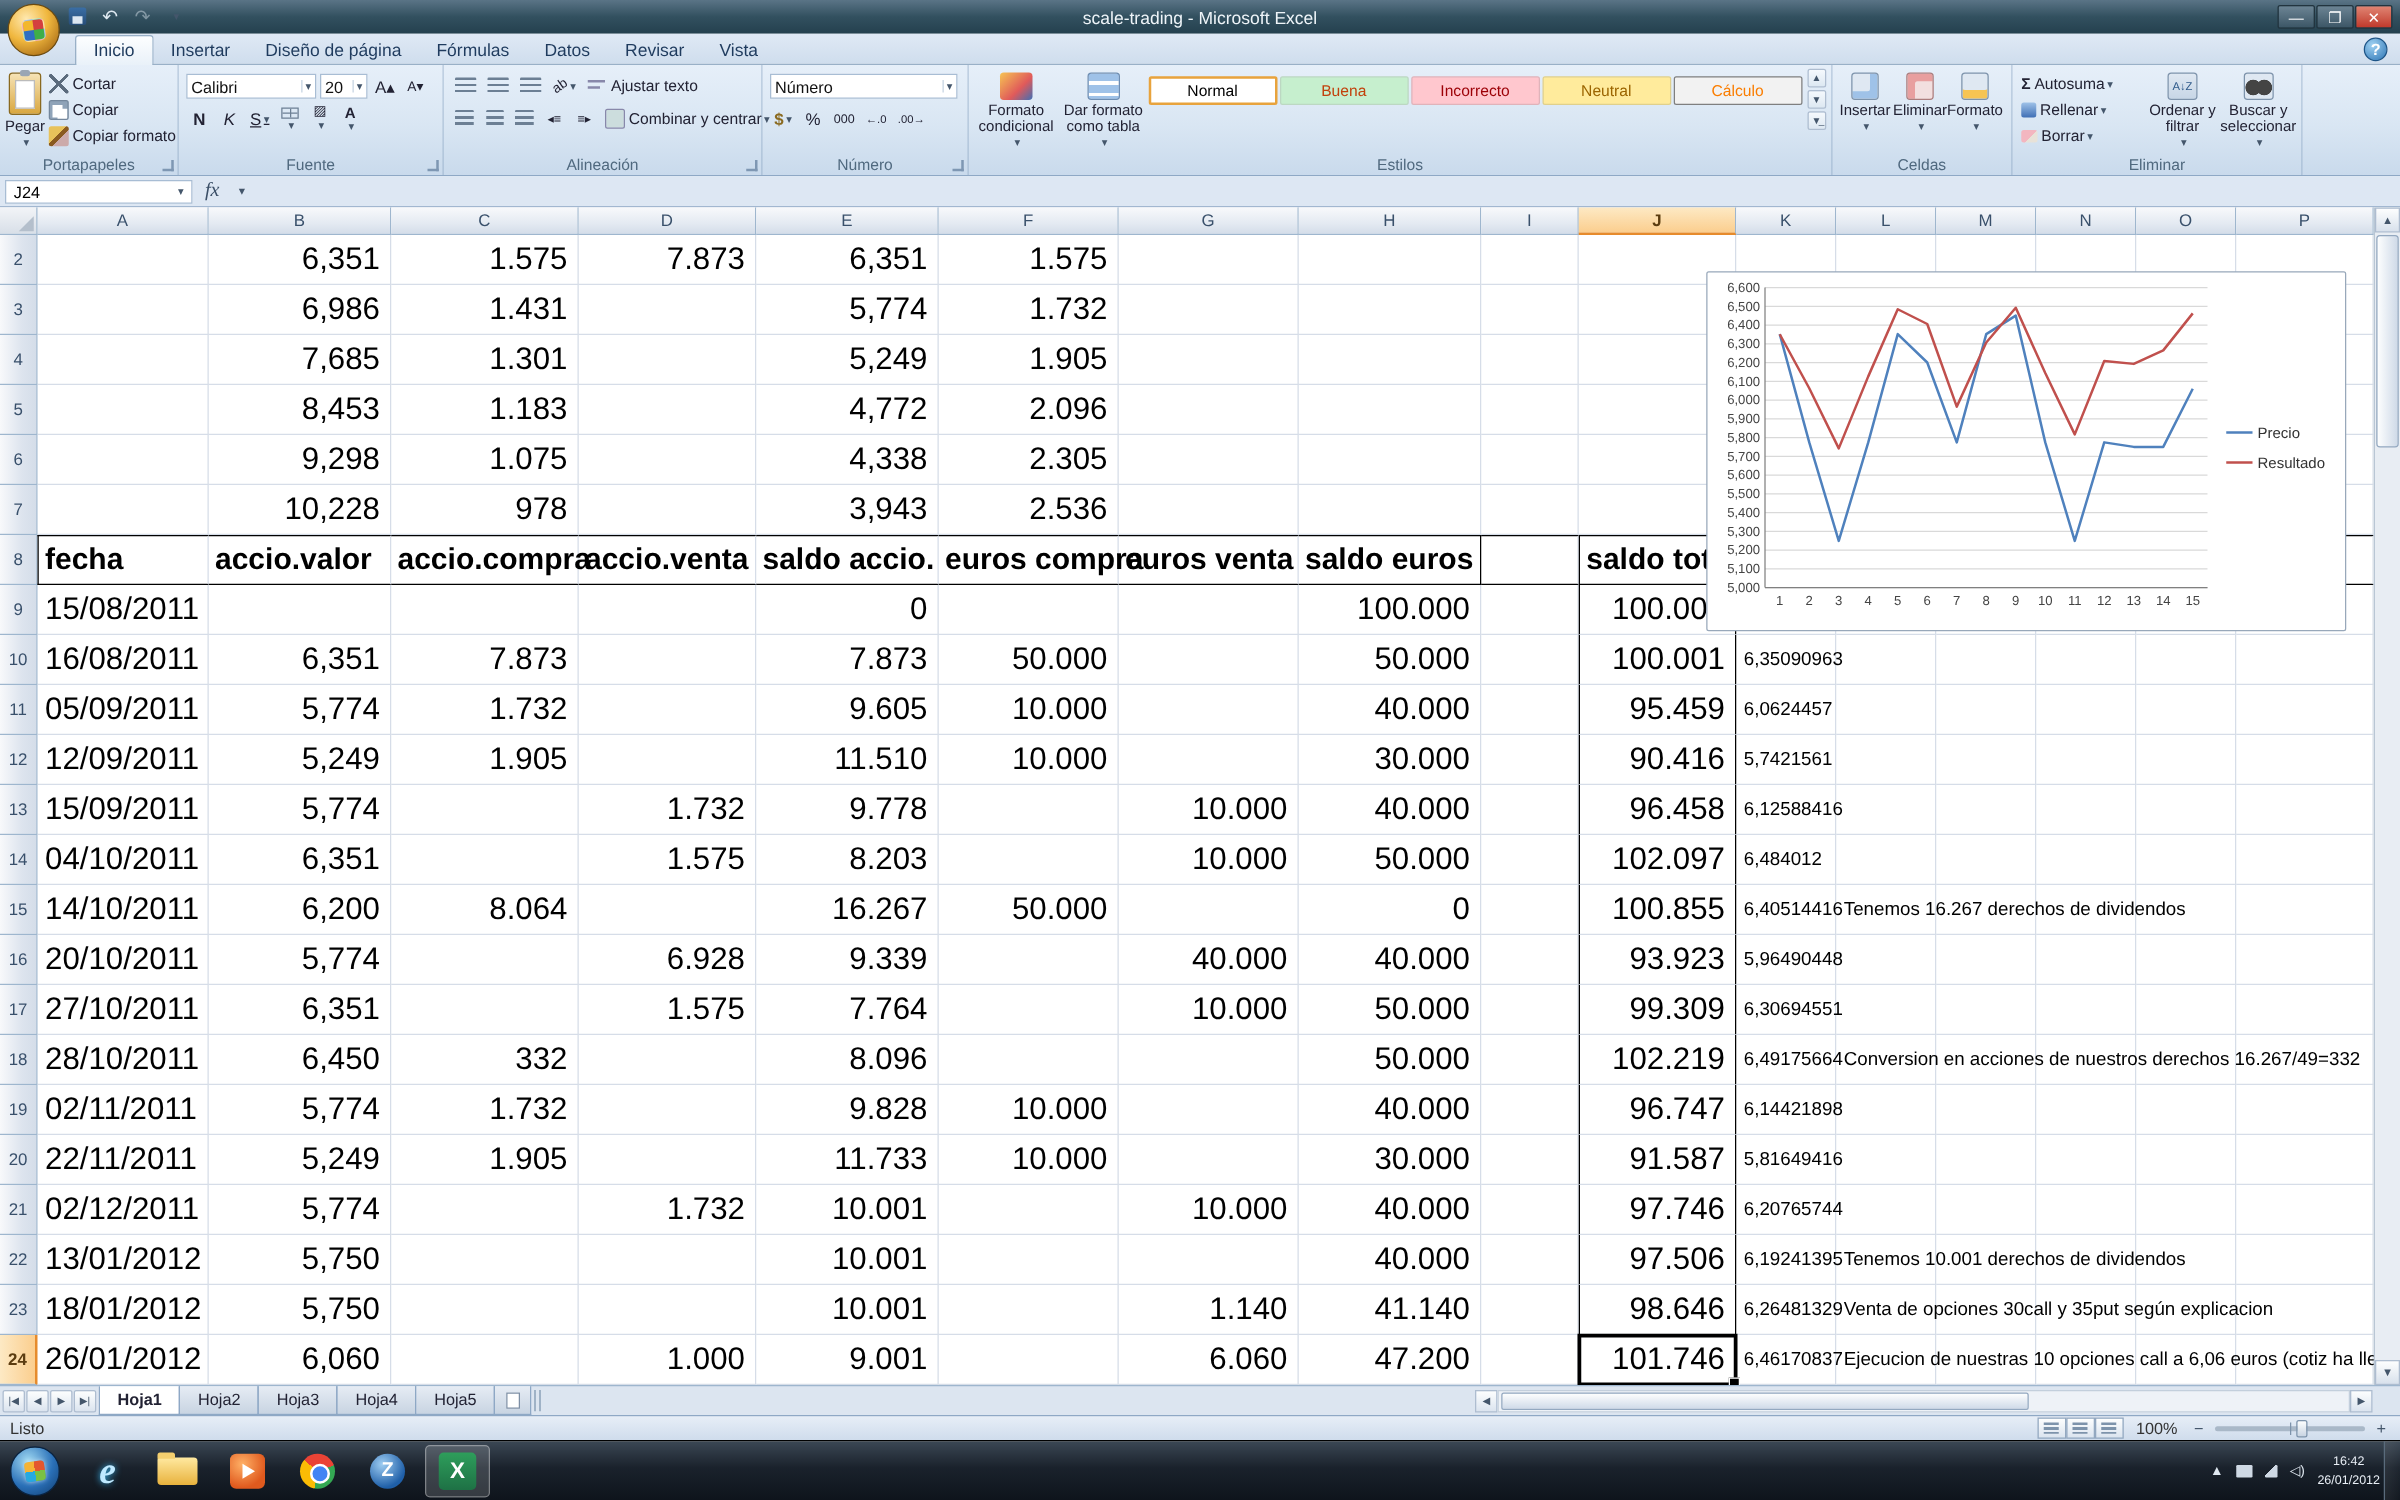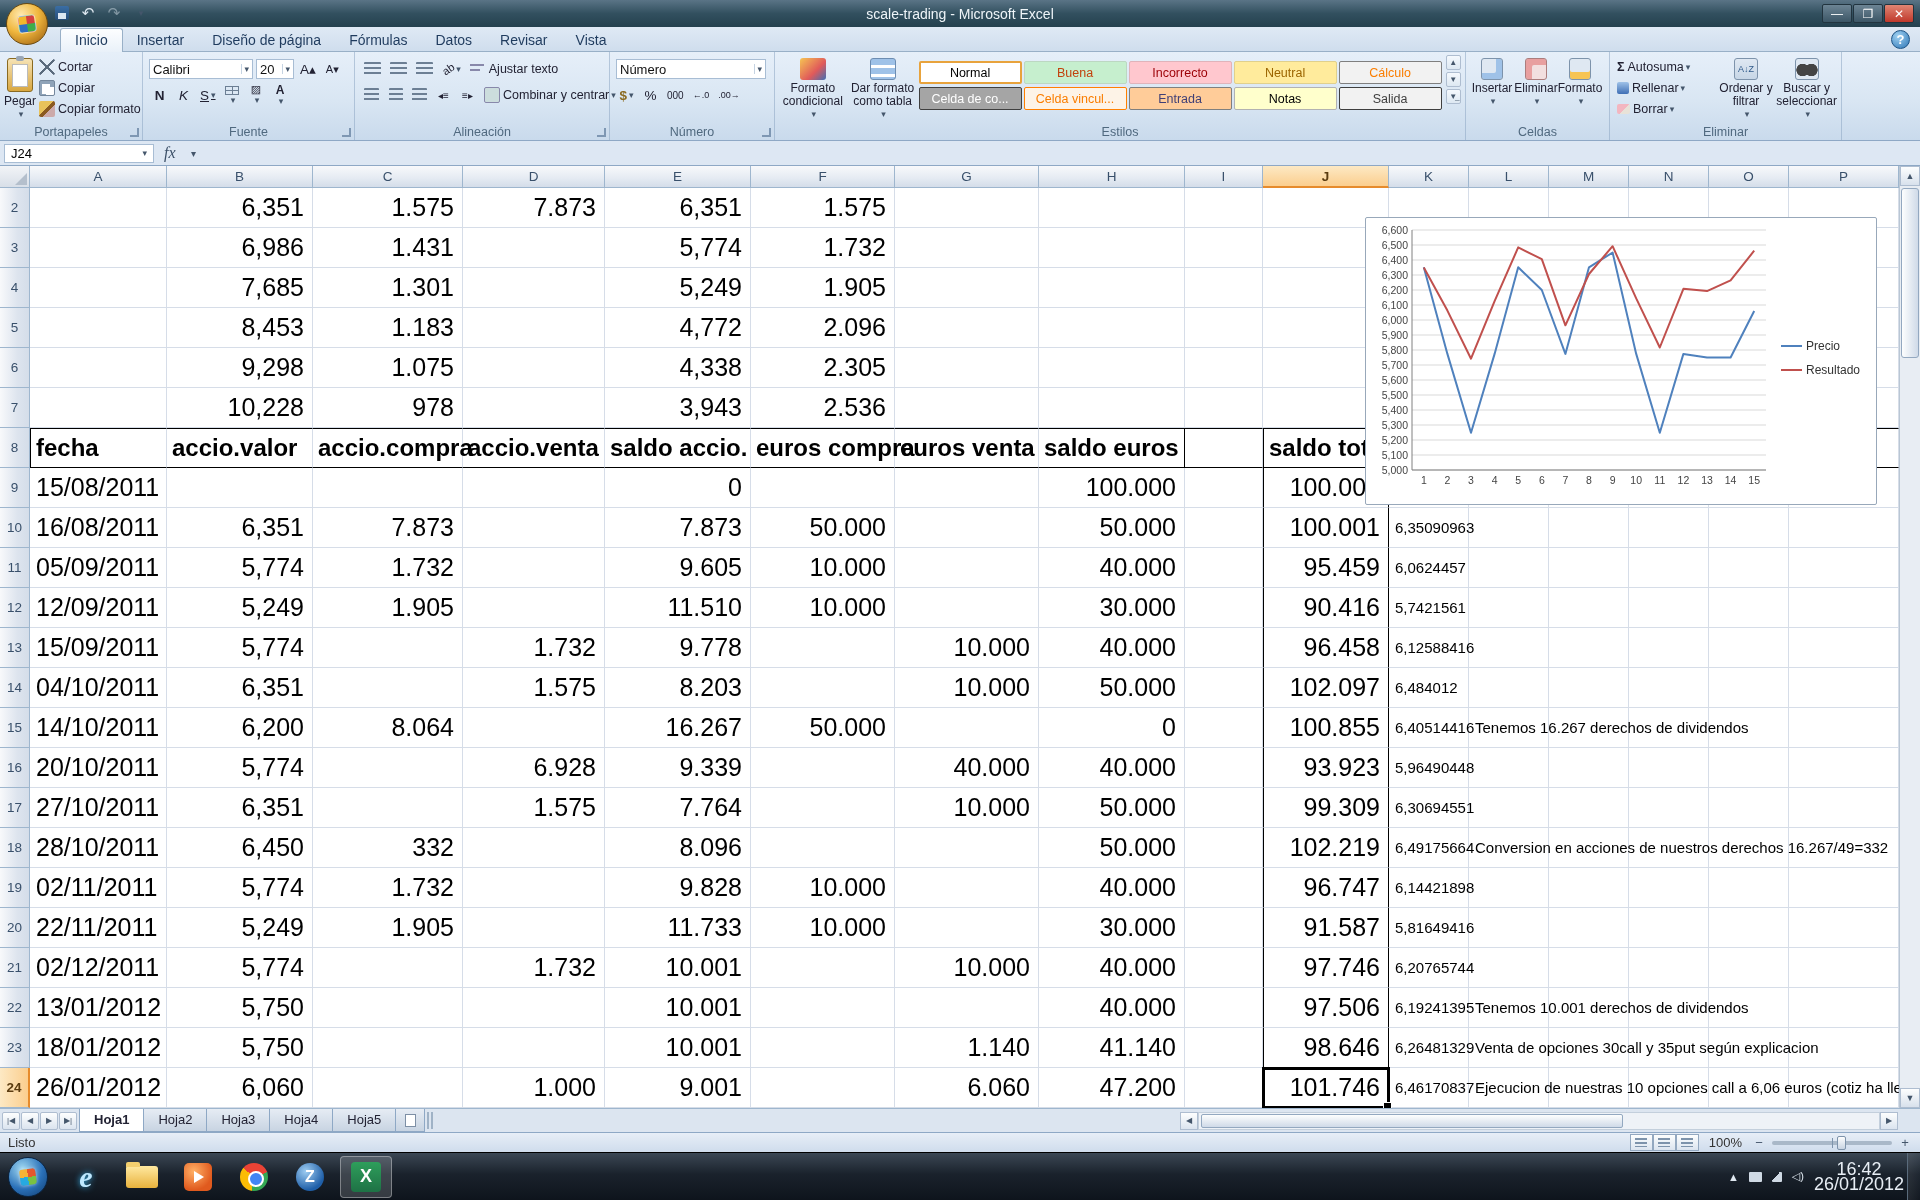--- a/index.html
+++ b/index.html
@@ -137,21 +137,21 @@
   .folder:before { content:""; position:absolute; left:0; top:-4px; width:14px; height:5px; background:#f4cf6e; border-radius:2px 2px 0 0; }
   .media { width:28px; height:28px; border-radius:5px; background:radial-gradient(circle at 35% 30%, #ffb066, #e05a1e 70%); display:flex; align-items:center; justify-content:center; }
   .media:after { content:""; border-left:10px solid #fff; border-top:6px solid transparent; border-bottom:6px solid transparent; margin-left:2px; }
   .chrome { width:28px; height:28px; border-radius:50%; background:conic-gradient(from -50deg, #ea4335 0 120deg, #34a853 0 240deg, #fbbc05 0 360deg); position:relative; }
   .chrome:after { content:""; position:absolute; left:8px; top:8px; width:12px; height:12px; border-radius:50%; background:#4285f4; border:2px solid #fff; }
   .blueapp { width:28px; height:28px; border-radius:50%; background:radial-gradient(circle at 35% 30%, #9ecdf2, #1f5fa8 70%); color:#fff; font-weight:bold; font-size:16px; display:flex; align-items:center; justify-content:center; }
   .excel { width:30px; height:30px; border-radius:4px; background:linear-gradient(#2e9e5b,#1e7145); color:#fff; font-weight:bold; font-size:18px; display:flex; align-items:center; justify-content:center; }
   .tray { position:absolute; right:16px; top:0; bottom:0; display:flex; align-items:center; gap:10px; color:#e8eef5; }
   .tray-ic { font-size:11px; color:#dfe8f0; }
   .tray-mini { width:13px; height:10px; background:#cfd9e4; border-radius:1px; }
-  .clock { text-align:center; font-size:18px; line-height:15px; }
+  .clock { text-align:center; font-size:10px; line-height:15px; }
   .showdesk { position:absolute; right:0; top:0; bottom:0; width:13px; border-left:1px solid #5a6b7c; background:linear-gradient(90deg,rgba(255,255,255,.08),rgba(255,255,255,.02)); }
 </style>
 </head>
 <body>
 
 <div class="titlebar">
   <div class="orb">
       <div class="orb-core"></div>
     </div>
   <div class="qat">
@@ -341,27 +341,20 @@
         <span class="two-line">Dar formato como tabla</span>
           <span class="arrow">▾</span>
       </div>
       <div style="display:flex;flex-direction:column;gap:3px;margin-top:6px;">
         <div class="chipwrap" id="chips-row-0">
             <div class="chip" style="background: rgb(255, 255, 255); color: rgb(0, 0, 0); border-color: rgb(232, 163, 61); border-width: 2px;">Normal</div>
             <div class="chip" style="background: rgb(198, 239, 206); color: #c2410c; border-color: rgb(188, 216, 194);">Buena</div>
             <div class="chip" style="background: rgb(255, 199, 206); color: rgb(156, 0, 6); border-color: rgb(224, 179, 186);">Incorrecto</div>
             <div class="chip" style="background: rgb(255, 235, 156); color: rgb(156, 101, 0); border-color: rgb(224, 208, 140);">Neutral</div>
             <div class="chip" style="background: rgb(242, 242, 242); color: rgb(250, 125, 0); border-color: rgb(127, 127, 127);">Cálculo</div>
-          </div>
-        <div class="chipwrap" id="chips-row-1">
-            <div class="chip" style="background: rgb(165, 165, 165); color: rgb(255, 255, 255); border-color: rgb(63, 63, 63);">Celda de co...</div>
-            <div class="chip" style="background: rgb(253, 243, 231); color: rgb(250, 125, 0); border-color: rgb(255, 128, 1);">Celda vincul...</div>
-            <div class="chip" style="background: rgb(255, 204, 153); color: rgb(63, 63, 118); border-color: rgb(127, 127, 127);">Entrada</div>
-            <div class="chip" style="background: rgb(255, 255, 204); color: rgb(0, 0, 0); border-color: rgb(178, 178, 178);">Notas</div>
-            <div class="chip" style="background: rgb(242, 242, 242); color: rgb(63, 63, 63); border-color: rgb(63, 63, 63);">Salida</div>
           </div>
       </div>
       <div class="gal-arrows">
         <span>▲</span>
         <span>▼</span>
         <span>▼̲</span>
       </div>
     </div>
     <div class="glabel">Estilos</div>
   </div>

